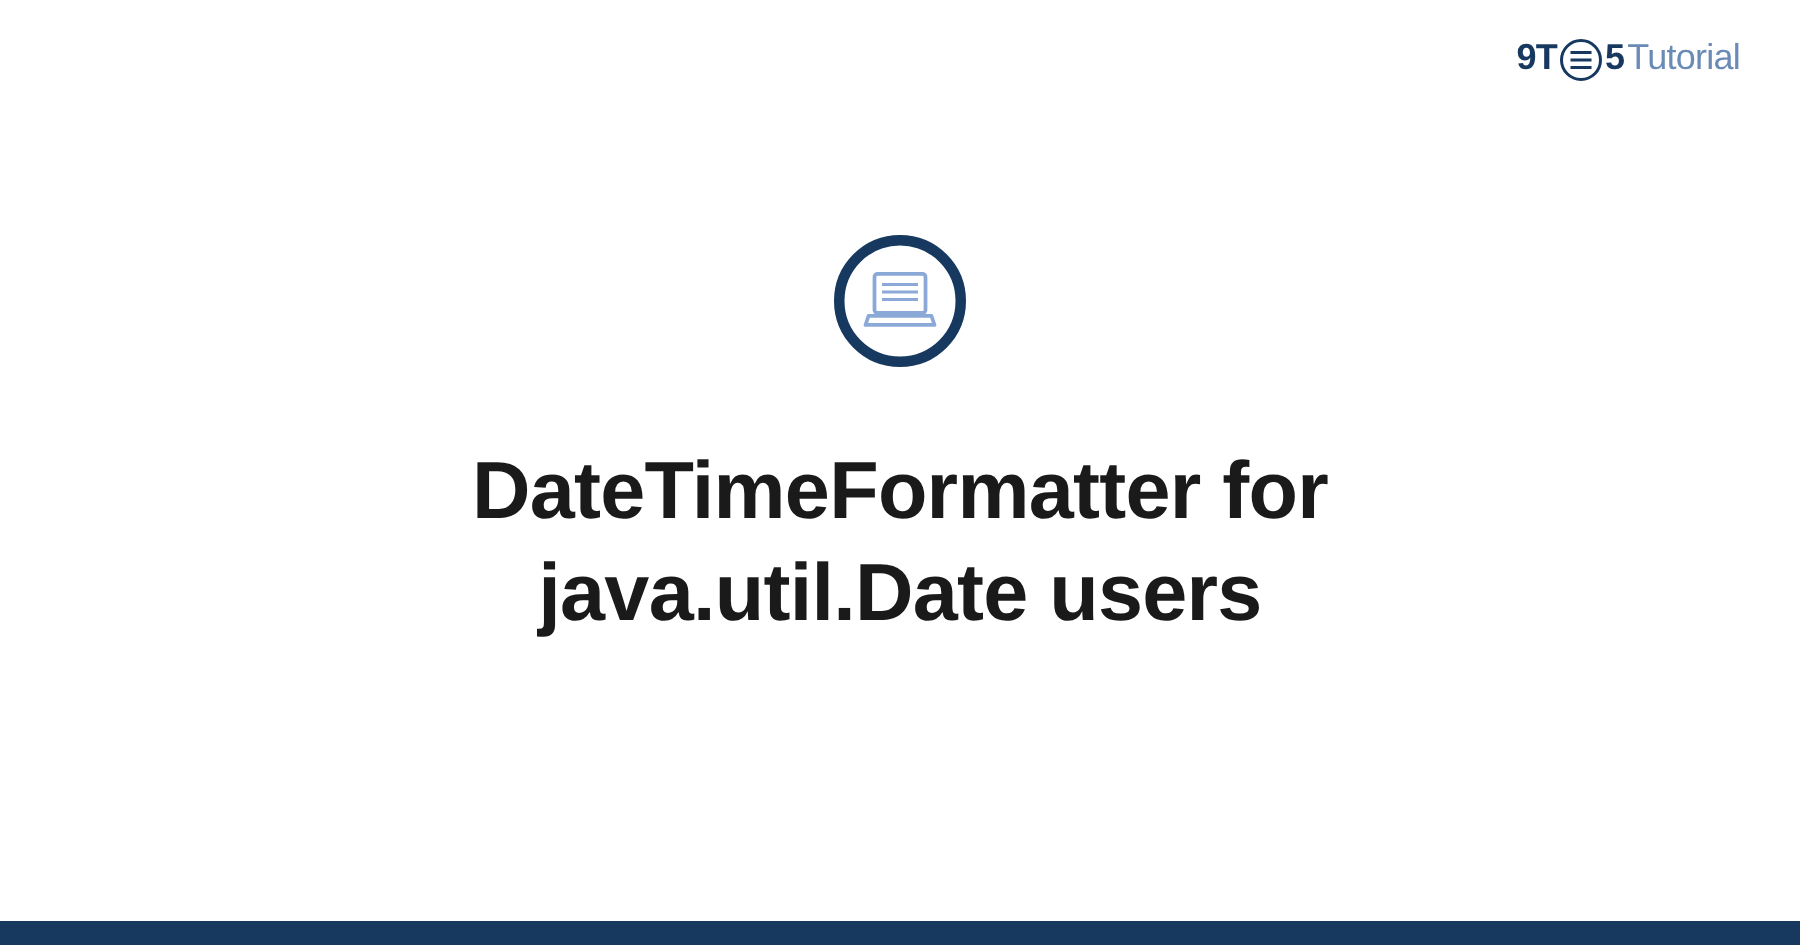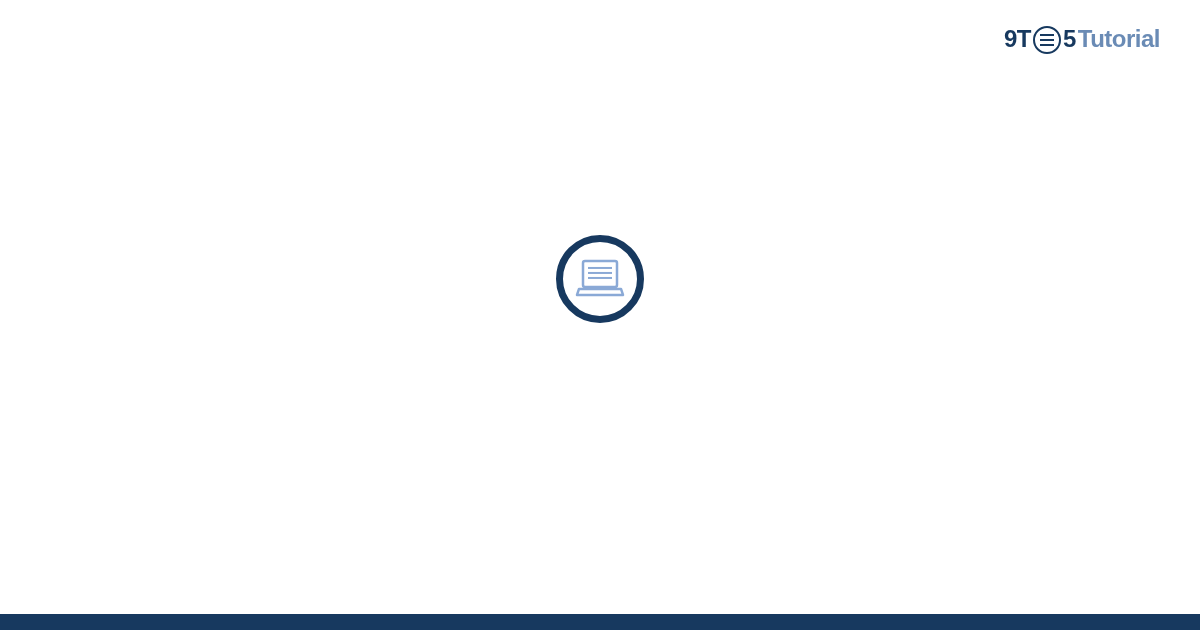--- a/index.html
+++ b/index.html
@@ -64,21 +64,21 @@
       background: #17395f;
       top: 5px;
       left: 0;
     }
     .logo-5 {
       color: #17395f;
       font-weight: 700;
     }
     .logo-tutorial {
       color: #6a8bb5;
-      font-weight: 700;
+      font-weight: 400;
       margin-left: 2px;
     }
     .content {
       position: absolute;
       top: 50%;
       left: 50%;
       transform: translate(-50%, -58%);
       display: flex;
       flex-direction: column;
       align-items: center;
@@ -131,15 +131,16 @@
 <div class="content">
   <div class="icon-circle">
     <svg class="laptop-icon" viewBox="0 0 50 40">
       <rect x="8" y="2" width="34" height="26" rx="2" fill="none" stroke="#8aa9d6" stroke-width="2.5"></rect>
       <line x1="13" y1="9" x2="37" y2="9" stroke="#8aa9d6" stroke-width="2"></line>
       <line x1="13" y1="14" x2="37" y2="14" stroke="#8aa9d6" stroke-width="2"></line>
       <line x1="13" y1="19" x2="37" y2="19" stroke="#8aa9d6" stroke-width="2"></line>
       <path d="M 4 30 L 46 30 L 48 36 L 2 36 Z" fill="none" stroke="#8aa9d6" stroke-width="2.5" stroke-linejoin="round"></path>
     </svg>
   </div>
+  <h1 class="title">DateTimeFormatter for java.util.Date users</h1>
 </div>
 
 <div class="footer-bar"></div>
 
 </body></html>

